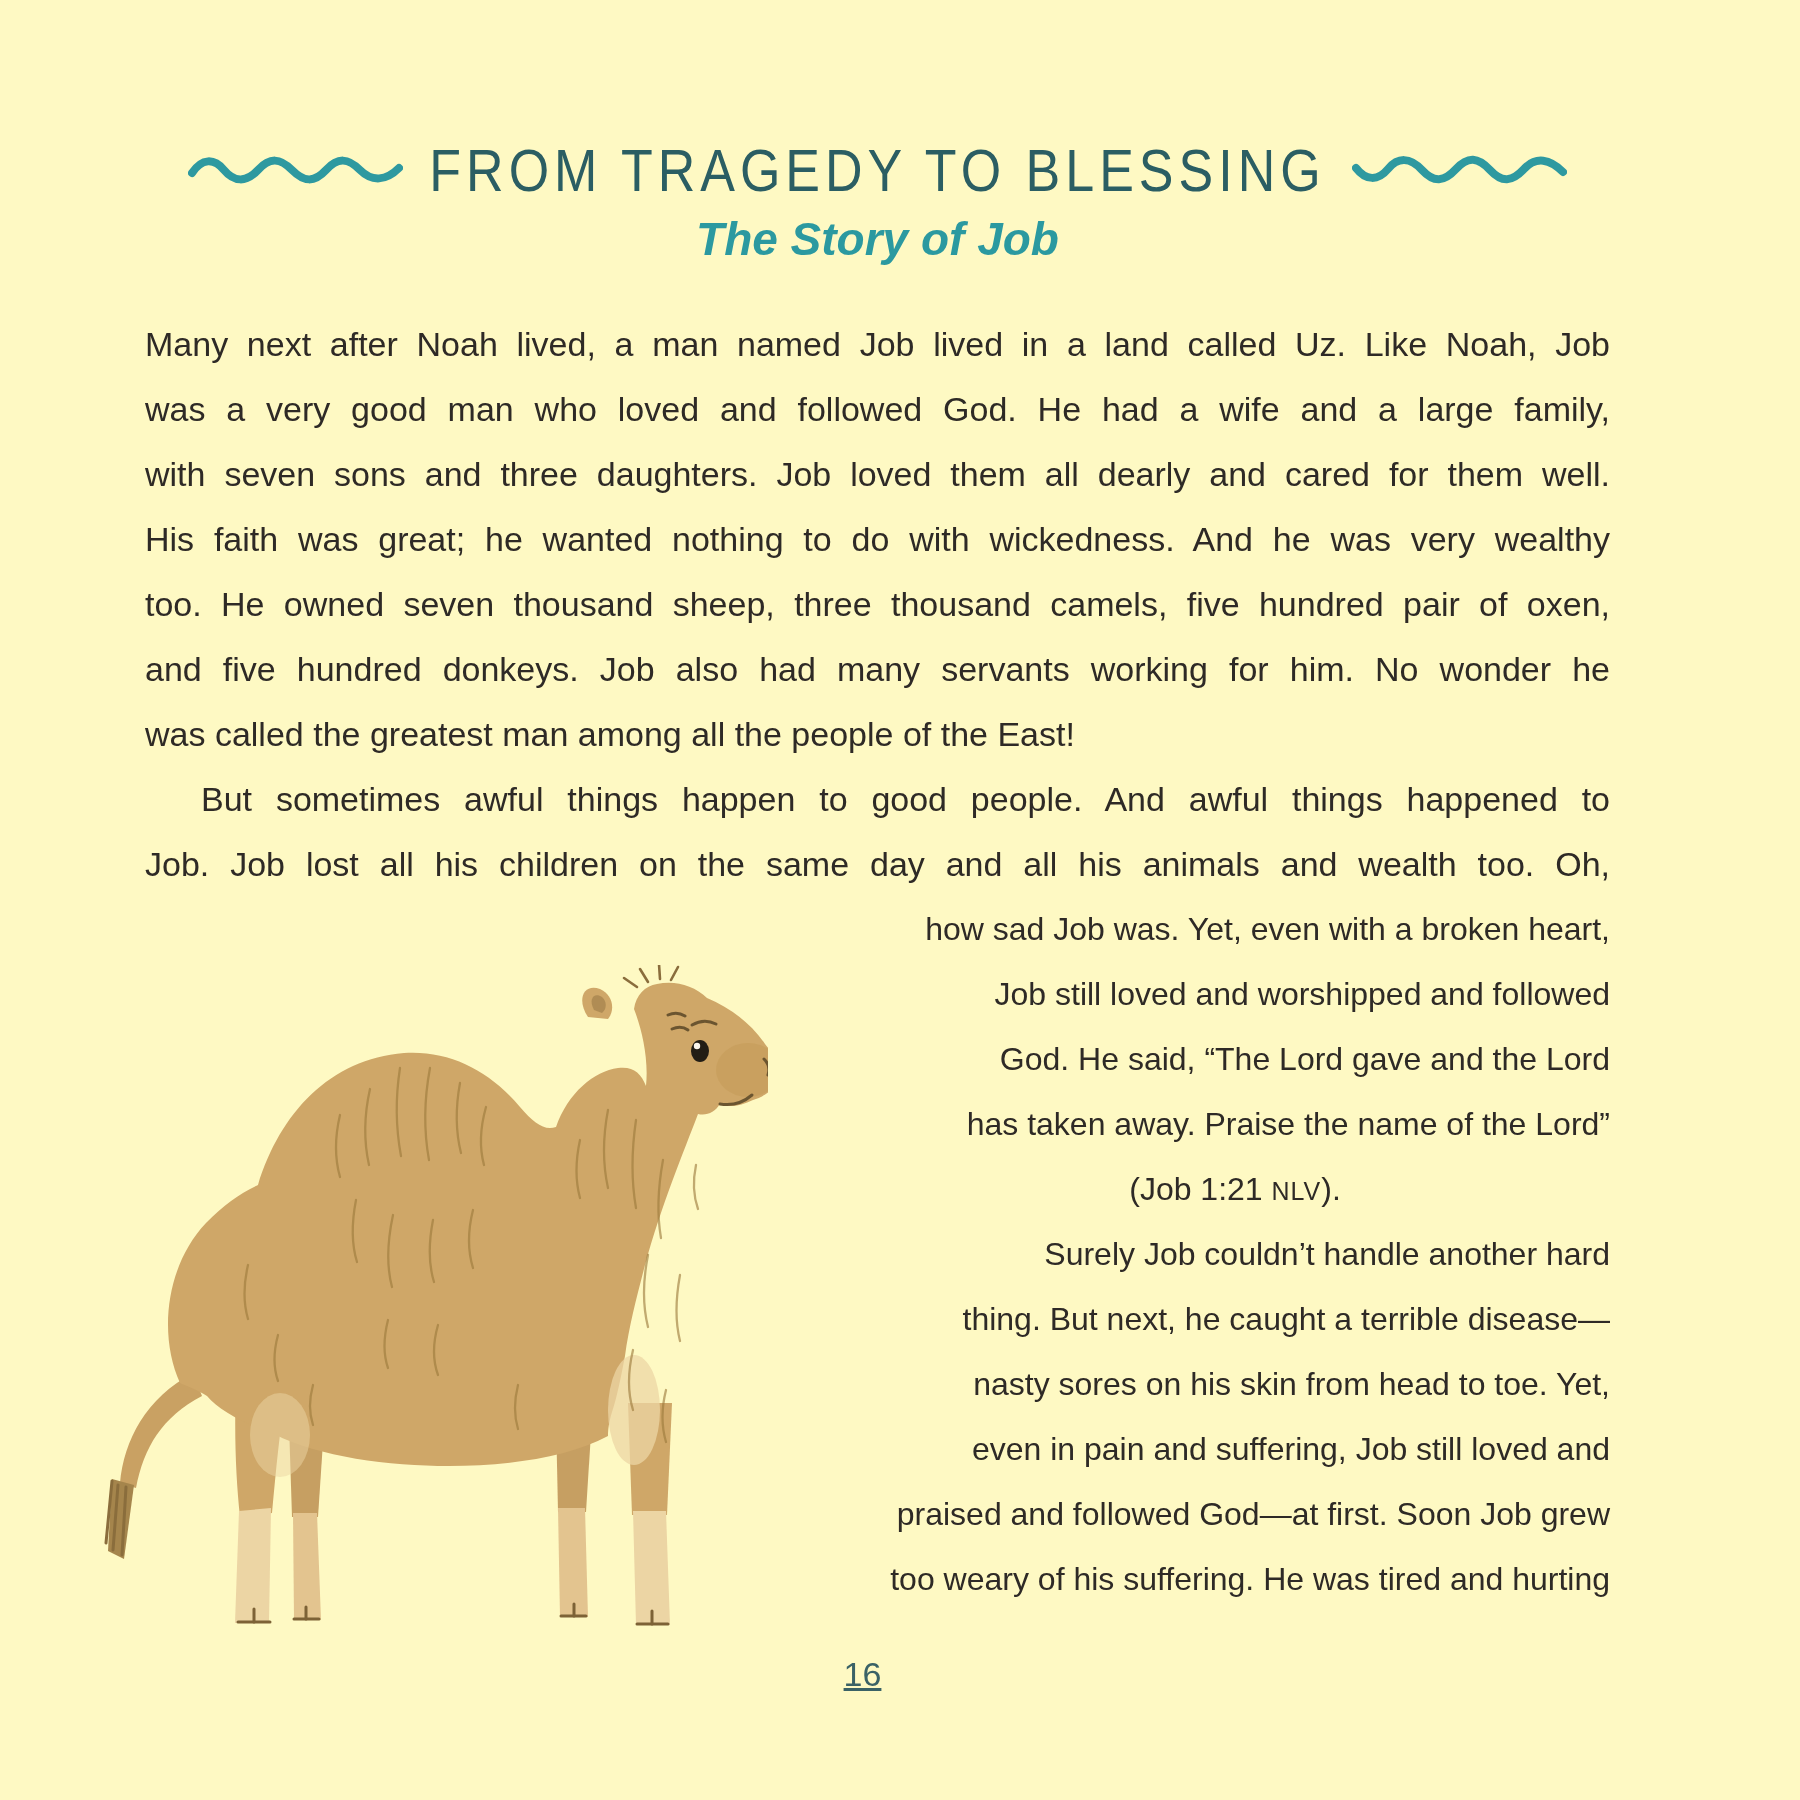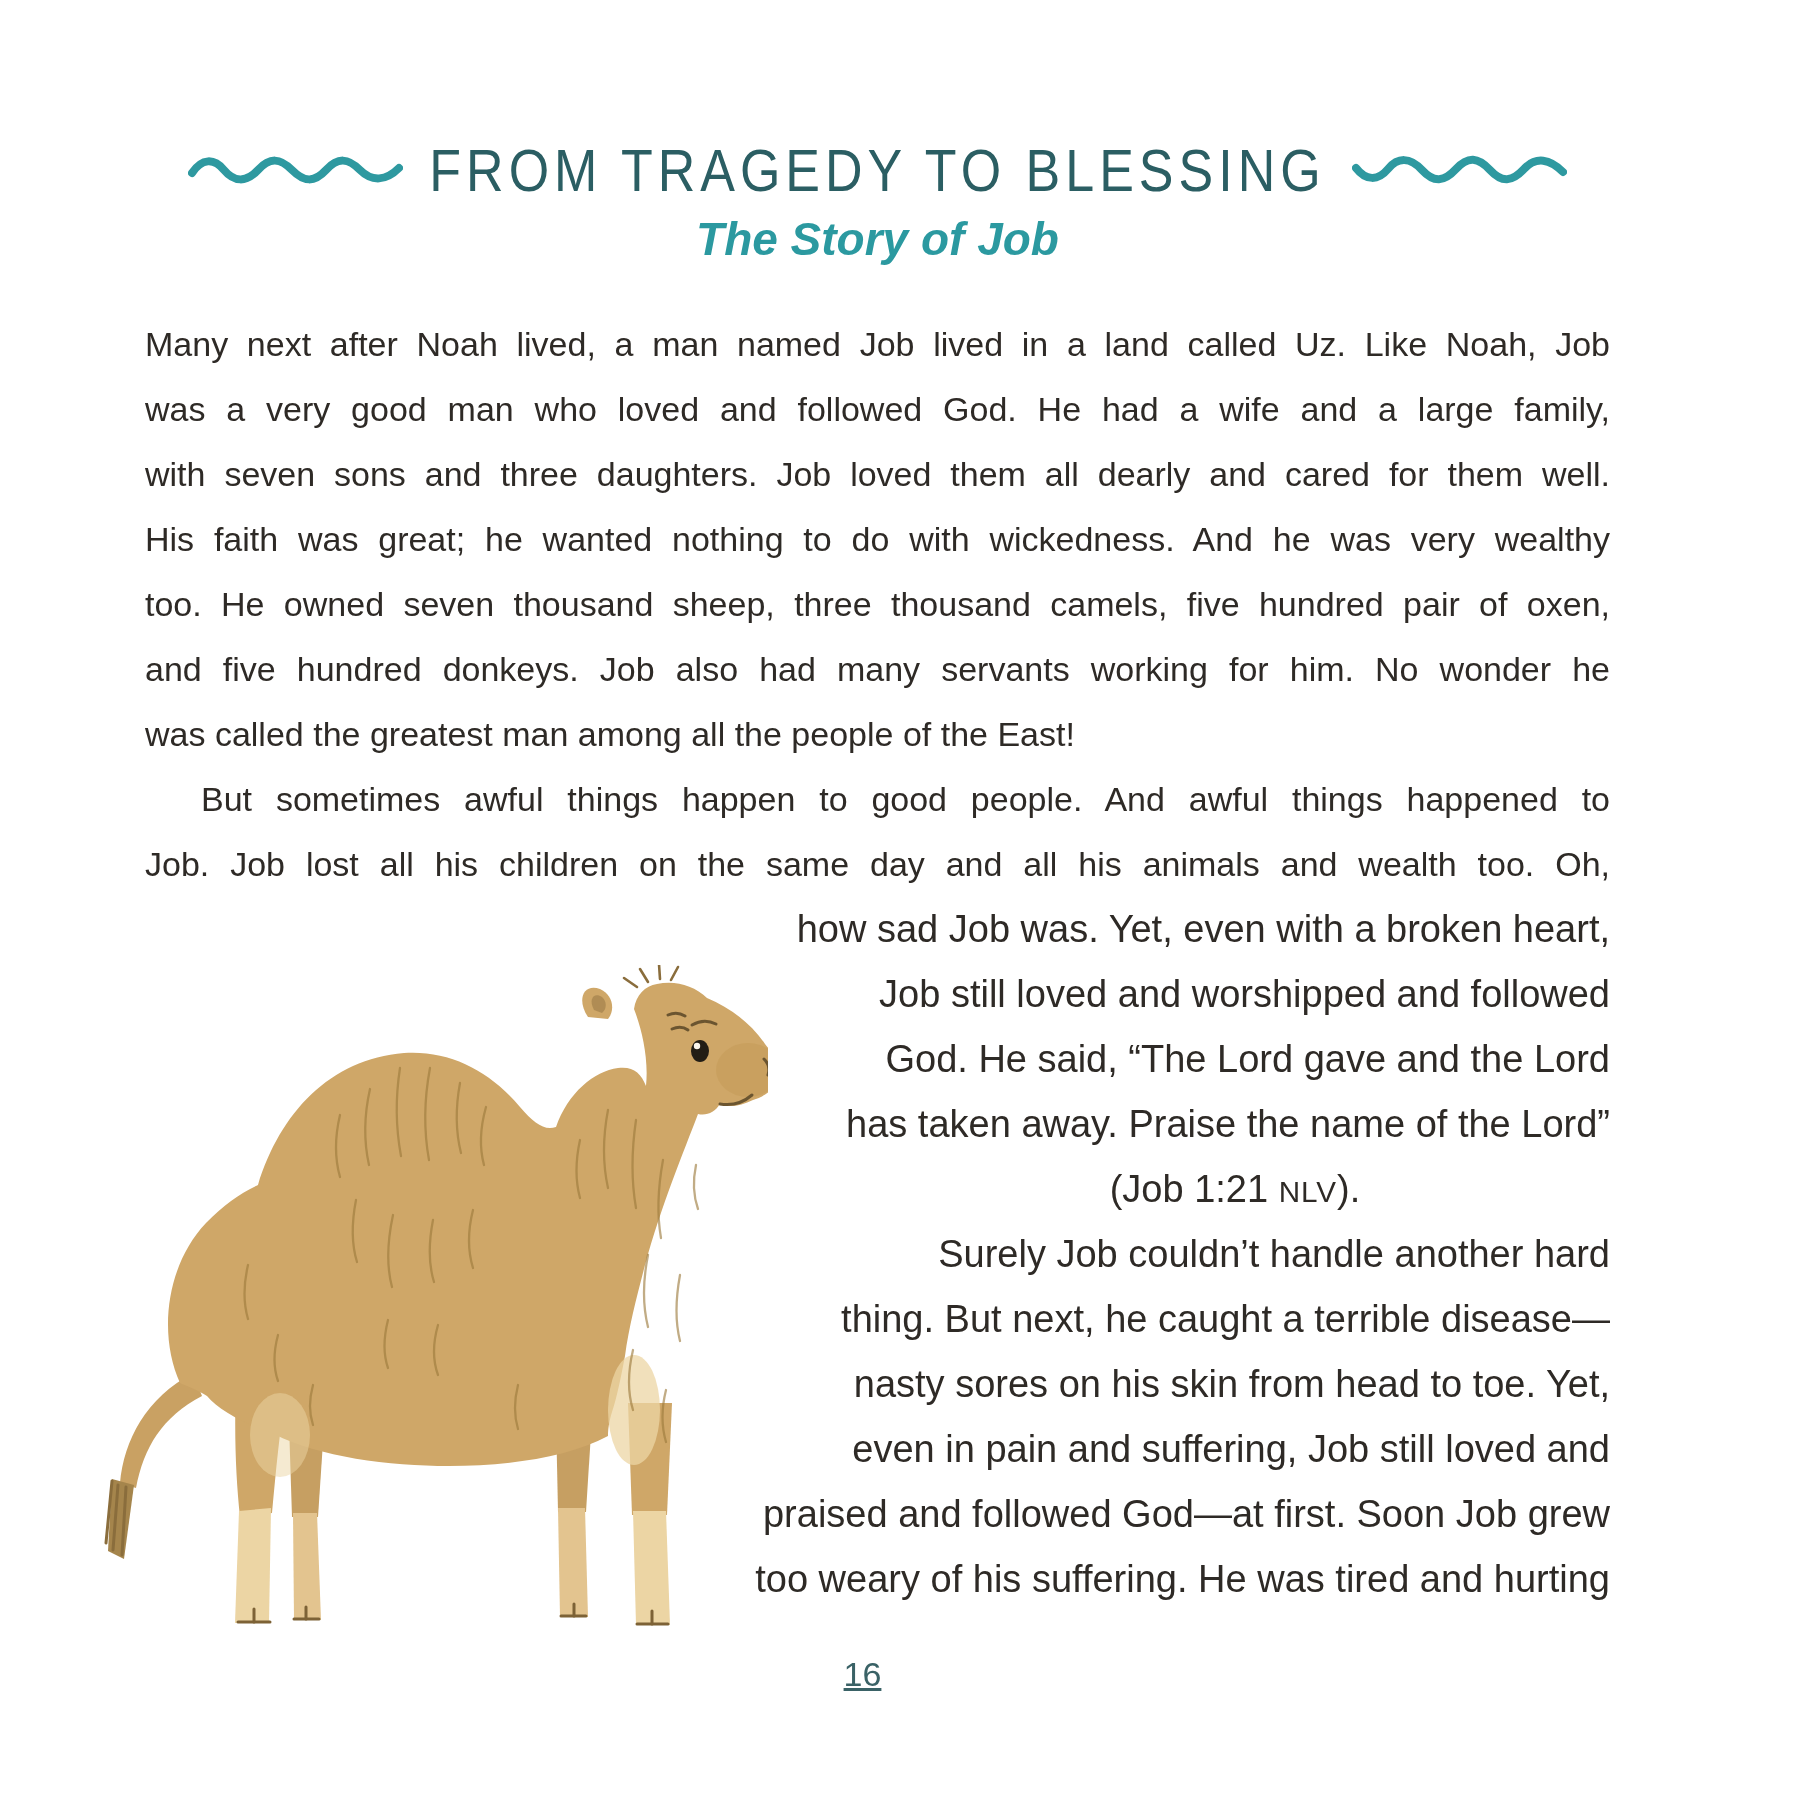--- a/index.html
+++ b/index.html
@@ -1,19 +1,19 @@
 <!DOCTYPE html>
 <html><head>
 <meta charset="utf-8">
 <style>
   html,body{margin:0;padding:0;background:#e8e4dd;}
   .page{
     position:relative;
     width:1800px;height:1800px;
-    background:#ffffff;
+    background:#fef9c3;
     overflow:hidden;
     font-family:"Liberation Sans", sans-serif;
     color:#2e2a26;
   }
   
   .title-row{
     position:absolute;left:145px;top:122px;width:1465px;height:96px;
     display:flex;align-items:center;justify-content:center;gap:26px;
   }
   .chapter-title{
@@ -30,21 +30,21 @@
     font-size:46px;font-weight:700;font-style:italic;
     color:#2b99a0;
   }
   
   .story-block{
     position:absolute;left:145px;top:312px;width:1465px;
     font-size:34px;line-height:65px;
   }
   .wrap-block{
     position:absolute;left:700px;top:897px;width:910px;
-    font-size:38px;line-height:65px;
+    font-size:32px;line-height:65px;
   }
   .line{height:65px;}
   .jline{text-align:justify;text-align-last:justify;text-justify:inter-word;}
   .lline{text-align:left;}
   .rline{text-align:right;white-space:nowrap;}
   .ind{text-indent:56px;}
   .jobref{margin-left:160px;white-space:nowrap;text-align:center;}
   .smallcaps{font-size:0.78em;letter-spacing:1px;}
   
   .camel{position:absolute;left:88px;top:965px;width:680px;height:690px;}

